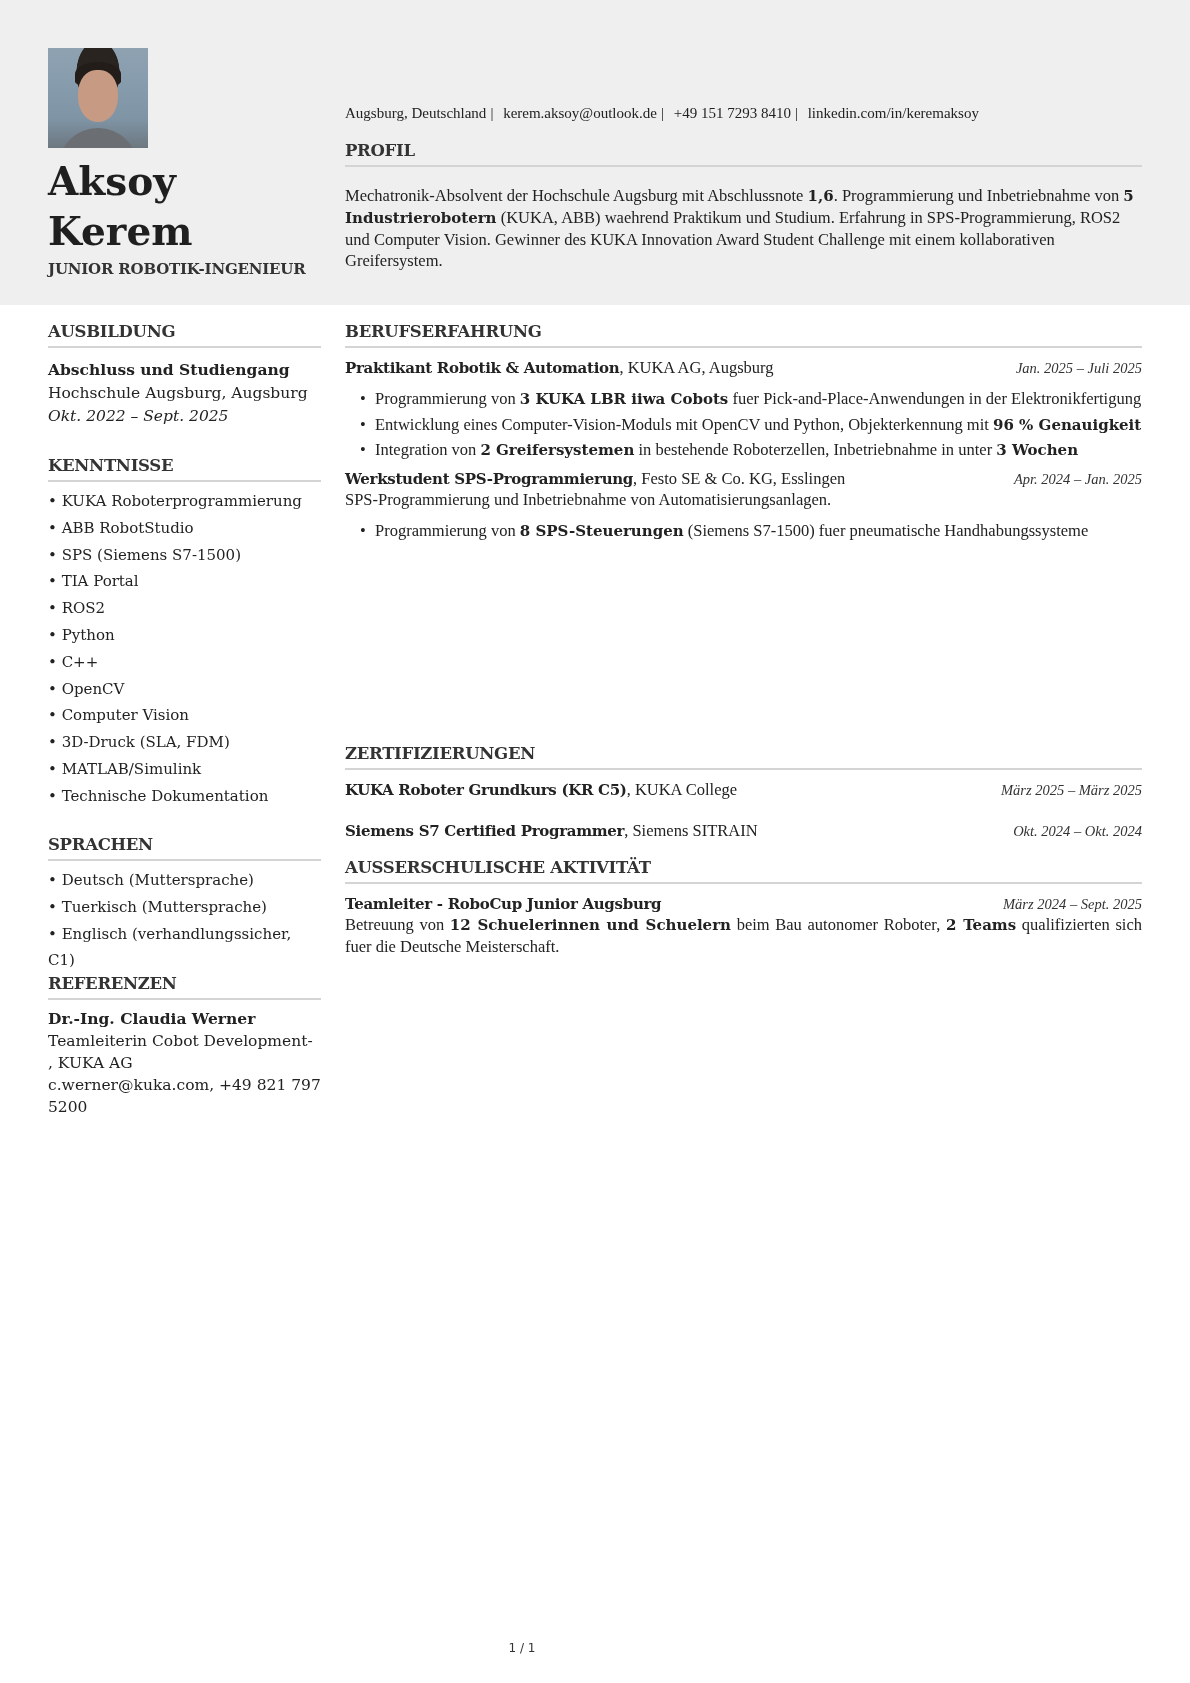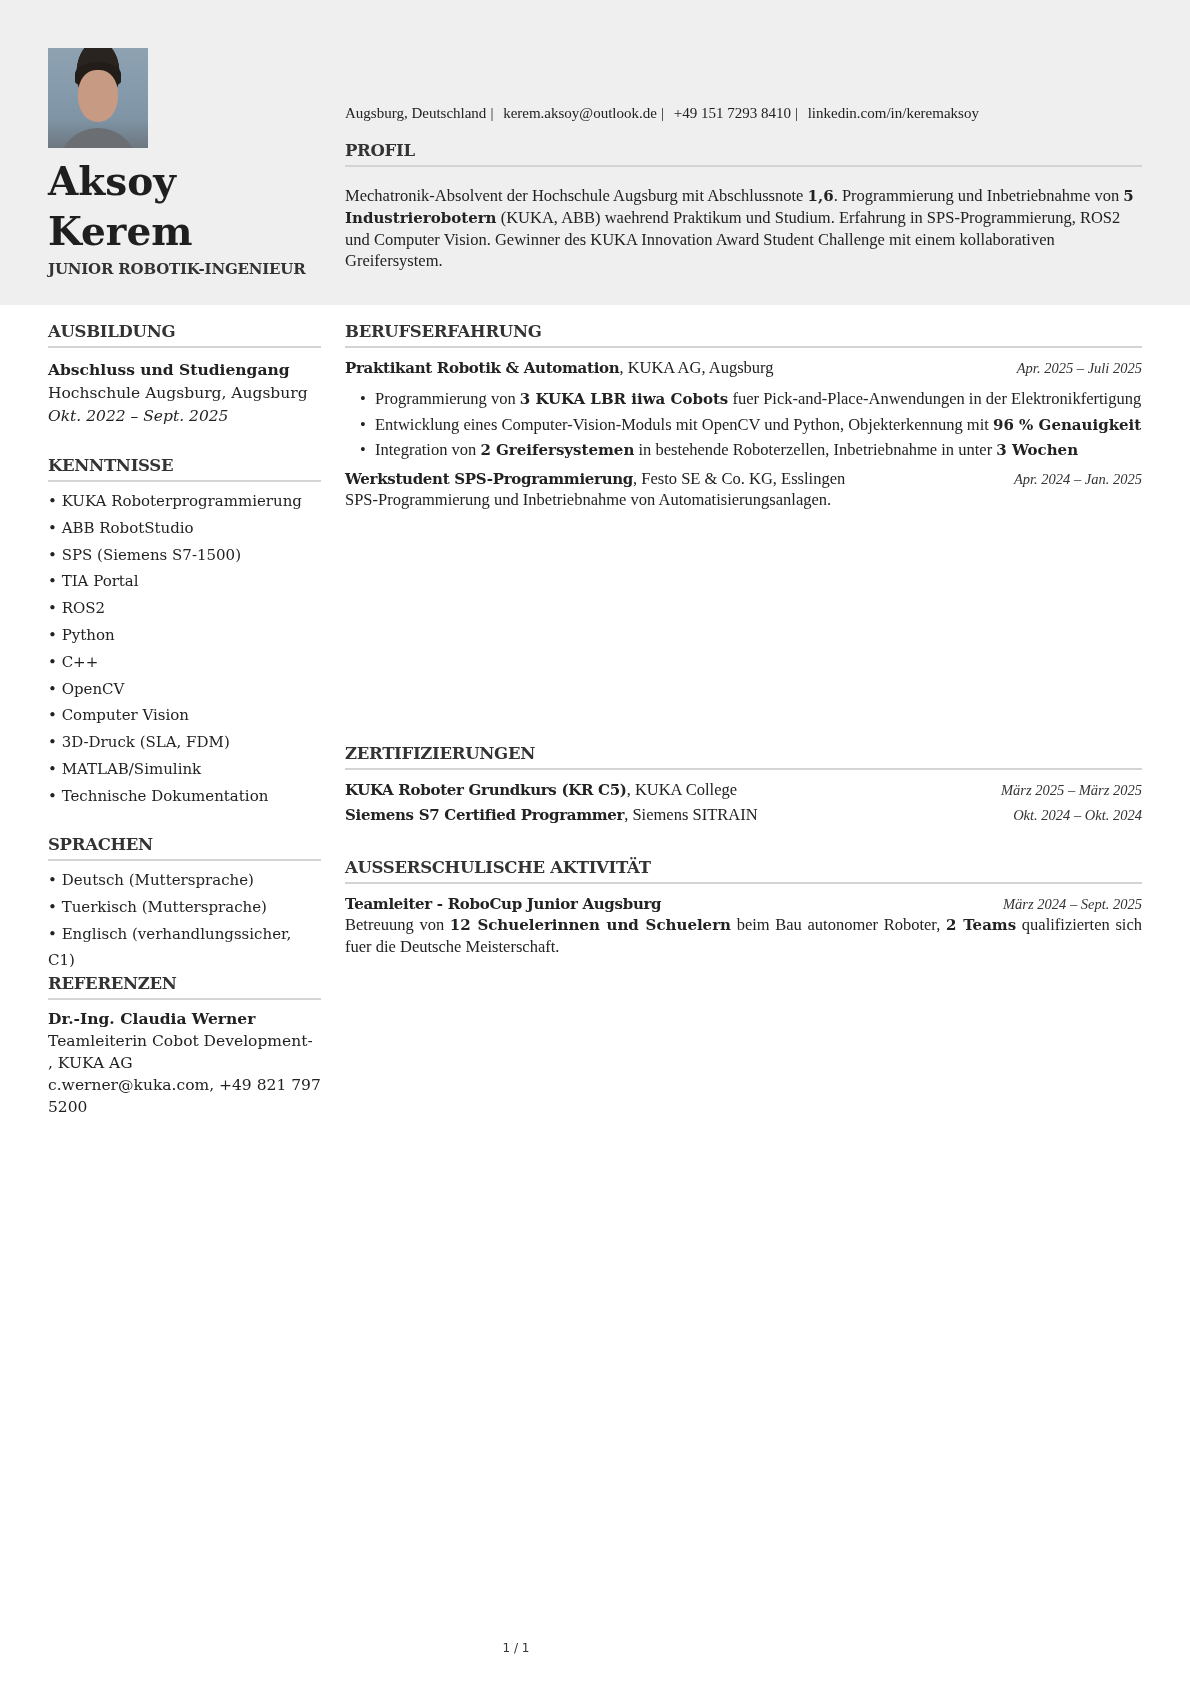--- a/index.html
+++ b/index.html
@@ -69,21 +69,21 @@
   .bullet-list li::before { content: "• "; }
   .entry-head { display: flex; justify-content: space-between; align-items: baseline;
     font-family: "Liberation Serif", serif; font-size: 16.5px; line-height: 20px; gap: 33px; }
   .entry-head b { font-family: "DejaVu Serif", serif; font-weight: bold; font-size: 15px; letter-spacing: -0.3px; }
   .entry-date { font-family: "Liberation Serif", serif; font-style: italic; font-size: 14.5px; color: #333; }
   .entry-desc { font-family: "Liberation Serif", serif; font-size: 16.5px; line-height: 21px; }
   .ul-items { list-style: none; margin: 10px 0 0 0; padding-left: 30px; }
   .ul-items li { position: relative; font-family: "Liberation Serif", serif; font-size: 16.5px; line-height: 21.5px; margin-bottom: 3px; text-align: justify; }
   .ul-items li::before { content: "•"; position: absolute; left: -15px; top: 0; }
   .ul-items li b { font-family: "DejaVu Serif", serif; font-weight: bold; font-size: 15px; }
-  .footer-page { position: absolute; top: 1641px; left: 8px; width: 1016px; text-align: center;
+  .footer-page { position: absolute; top: 1641px; left: 14px; width: 1016px; text-align: center;
     font-family: "DejaVu Sans", sans-serif; font-size: 12px; color: #333; }
 </style>
 </head>
 <body>
 
 <div class="header-band"></div>
 
 <div class="photo">
   <div class="hair"></div>
   <div class="face"></div>
@@ -154,43 +154,44 @@
     <div>5200</div>
   </div>
 </div>
 
 <div class="right-col" style="top:322px;">
   <div class="sec-title">BERUFSERFAHRUNG</div>
 
   <div>
     <div class="entry-head">
       <span><b>Praktikant Robotik &amp; Automation</b><span>, KUKA AG, Augsburg</span></span>
-      <span class="entry-date">Apr. 2025 – Juli 2025</span>
+      <span class="entry-date">Jan. 2025 – Juli 2025</span>
     </div>
     <ul class="ul-items" id="job0-bullets">
         <li><span>Programmierung von </span><b>3 KUKA LBR iiwa Cobots</b><span> fuer Pick-and-Place-Anwendungen in der Elektronikfertigung</span></li>
         <li><span>Entwicklung eines Computer-Vision-Moduls mit OpenCV und Python, Objekterkennung mit </span><b>96 % Genauigkeit</b></li>
         <li><span>Integration von </span><b>2 Greifersystemen</b><span> in bestehende Roboterzellen, Inbetriebnahme in unter </span><b>3 Wochen</b></li>
       </ul>
   </div>
 
   <div style="margin-top:7px;">
     <div class="entry-head">
       <span><b>Werkstudent SPS-Programmierung</b><span>, Festo SE &amp; Co. KG, Esslingen</span></span>
       <span class="entry-date">Apr. 2024 – Jan. 2025</span>
     </div>
     <div class="entry-desc">SPS-Programmierung und Inbetriebnahme von Automatisierungsanlagen.</div>
     <ul class="ul-items" id="job1-bullets">
+        <li><span>Programmierung von </span><b>8 SPS-Steuerungen</b><span> (Siemens S7-1500) fuer pneumatische Handhabungssysteme</span></li>
       </ul>
   </div>
 </div>
 
 <div class="right-col" style="top:744px;">
   <div class="sec-title">ZERTIFIZIERUNGEN</div>
-  <div class="entry-head" style="margin-bottom:5px;">
+  <div class="entry-head" style="margin-bottom:21px;">
     <span><b>KUKA Roboter Grundkurs (KR C5)</b><span>, KUKA College</span></span>
     <span class="entry-date">März 2025 – März 2025</span>
   </div>
   <div class="entry-head">
     <span><b>Siemens S7 Certified Programmer</b><span>, Siemens SITRAIN</span></span>
     <span class="entry-date">Okt. 2024 – Okt. 2024</span>
   </div>
 </div>
 
 <div class="right-col" style="top:858px;">

